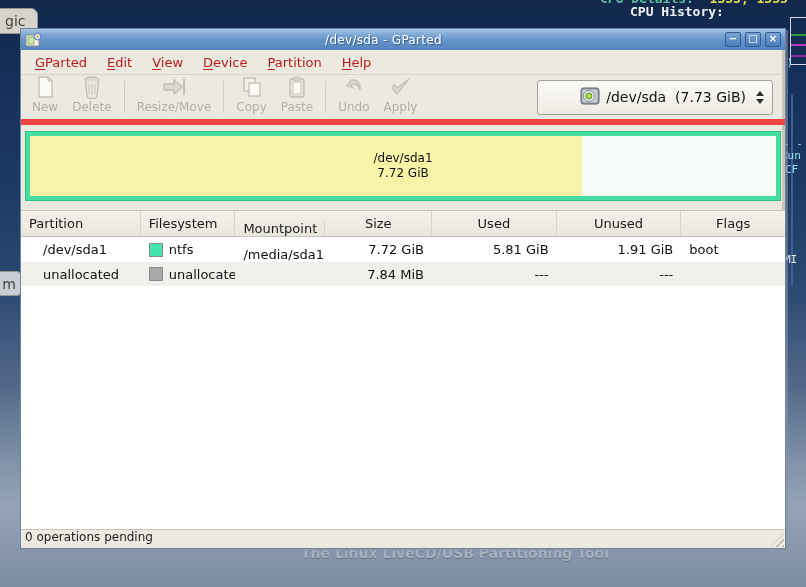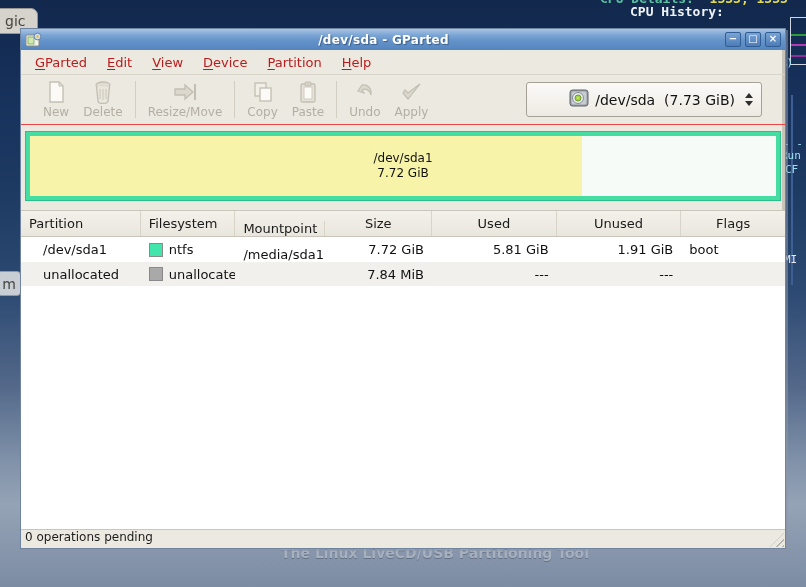--- a/index.html
+++ b/index.html
@@ -30,58 +30,58 @@
     border: 1px solid #cfd6e0; z-index: 1;
   }
   .graph-line { position: absolute; left: 0; right: 0; height: 2px; }
   .gl-green { top: 16px; background: #2f9a3a; }
   .gl-magenta { top: 26px; background: #b53ab5; }
   .gl-magenta2 { top: 37px; background: #8f2d9a; }
   .frag { position: absolute; color: #9fe0ef; font-size: 11px; z-index: 1; }
   .edge-line { position: absolute; left: 791px; top: 95px; width: 2px; height: 190px; background: #3d5f96; z-index: 1; }
   .tagline {
     position: absolute; top: 545px; left: 50%; transform: translateX(-50%);
-    margin-left: 32px; color: #a7b0bf; font-weight: bold; font-size: 14px;
+    margin-left: 52px; color: #a7b0bf; font-weight: bold; font-size: 14px;
     white-space: nowrap; z-index: 1; text-shadow: 0 1px 0 rgba(60,70,90,.45);
   }
 
   
   .window {
     position: absolute; left: 20px; top: 28px; width: 766px; height: 521px;
     background: #ece9e1; border: 1px solid #6f84a0;
     box-shadow: 2px 2px 0 rgba(140,150,165,.55), inset -3px 0 0 #c8c4ba, inset 0 -2px 0 #c8c4ba;
     display: flex; flex-direction: column; z-index: 10;
   }
   .titlebar {
     height: 21px; flex: 0 0 21px;
     background: linear-gradient(180deg, #a8c4e4 0%, #7ba4d4 30%, #6493c9 55%, #5585bd 100%);
     display: flex; align-items: center; padding: 0 4px; gap: 4px;
   }
   .title-text {
-    flex: 1; text-align: center; color: #fff; font-weight: bold; font-size: 12px;
+    flex: 1; text-align: center; color: #fff; font-weight: normal; font-size: 12px;
     text-shadow: 1px 1px 1px #3a5e8c; letter-spacing: .3px;
   }
   .win-btn {
     width: 16px; height: 15px; flex: 0 0 16px;
     background: linear-gradient(180deg, #7aa3d4, #4c7cb8);
     border: 1px solid #2f5d94; border-radius: 2px;
     color: #fff; font-size: 10px; line-height: 12px; text-align: center; font-weight: bold;
   }
   .win-icon { width: 17px; height: 15px; flex: 0 0 17px; }
 
   .menubar {
     height: 25px; flex: 0 0 25px; display: flex; align-items: center;
     padding-left: 4px; border-bottom: 1px solid #d8d4ca; font-size: 13px; color: #b91c1c;
   }
   .menu-item { padding: 3px 10px; }
   .menu-item u { text-underline-offset: 2px; }
 
   .toolbar {
     height: 50px; flex: 0 0 50px; display: flex; align-items: stretch;
-    border-bottom: 1px solid #ef4444; padding: 2px 15px;
+    border-bottom: 6px solid #ef4444; padding: 2px 4px;
   }
   .tool-btn {
     display: flex; flex-direction: column; align-items: center; justify-content: flex-end;
     padding: 2px 7px 3px; color: #b3afa4; font-size: 12px; gap: 1px;
   }
   .tool-btn svg { display: block; }
   .tool-sep { width: 1px; background: #d2cec4; margin: 4px 5px; }
   .toolbar-spacer { flex: 1; }
   .device-combo {
     align-self: center; margin-right: 8px; height: 35px;

